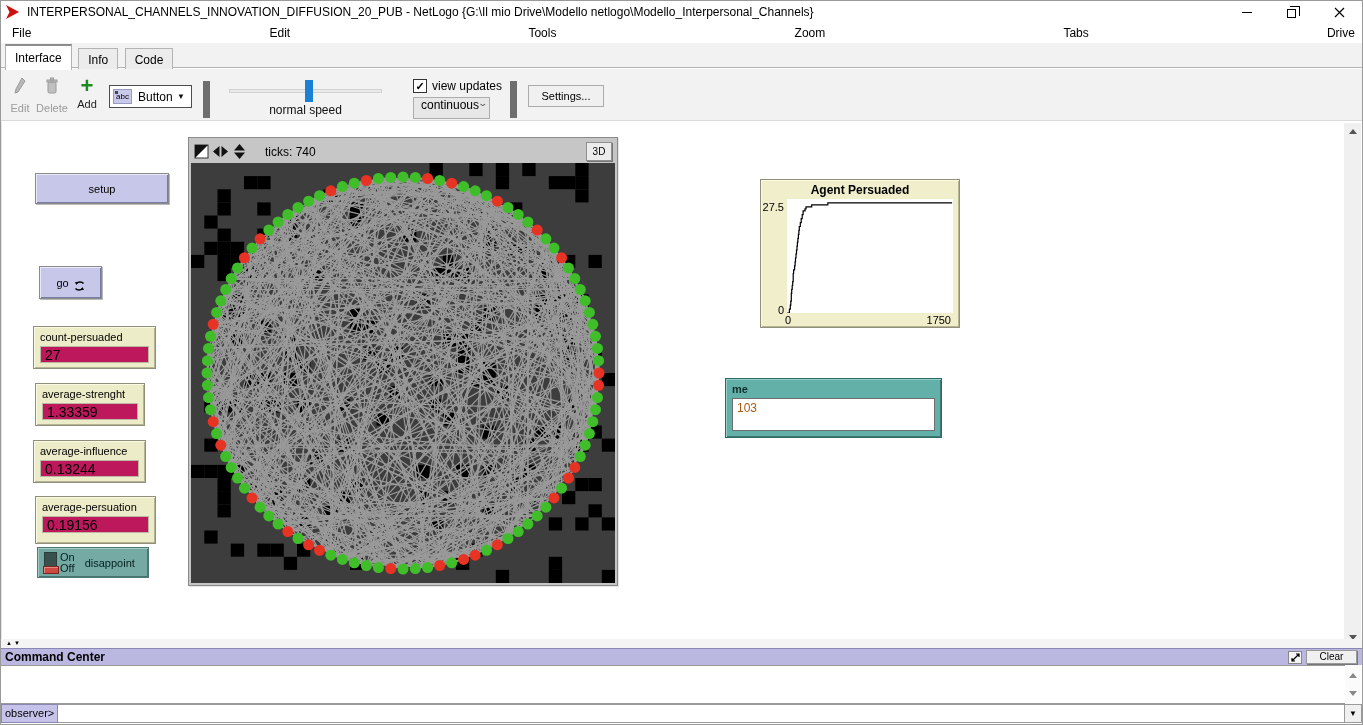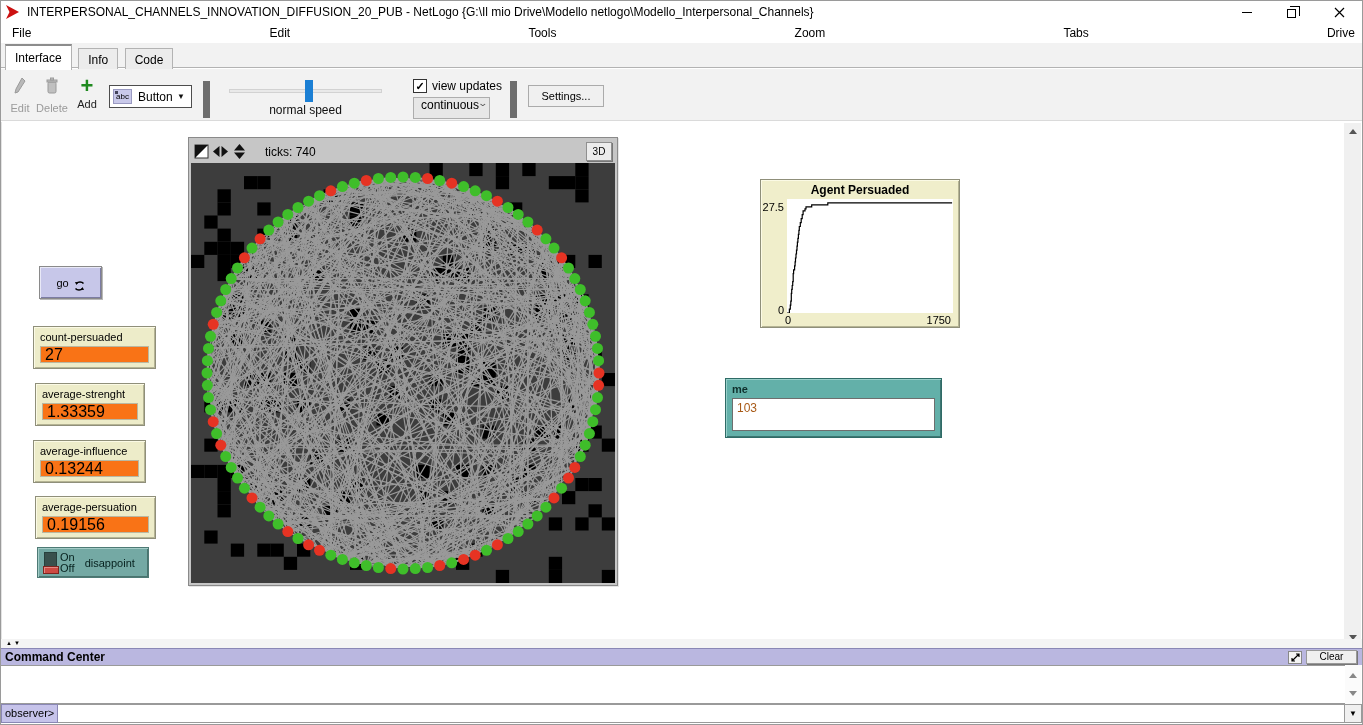--- a/index.html
+++ b/index.html
@@ -48,21 +48,21 @@
   .chev { margin-left:auto; margin-right:6px; color:#555; font-size:9px; transform:scaleX(1.4); }
   .settings-btn { position:absolute; left:527px; top:16px; width:76px; height:22px; background:#f0f0f0; border:1px solid #ababab; font-size:11px; text-align:center; line-height:20px; }
   
   .workspace { position:absolute; top:121px; left:0; width:1345px; height:517px; background:#fff; border-left:1px solid #e3e3e3; }
   .nl-button { position:absolute; background:#c7c7e9; border:1px solid #8a8a8a;
     box-shadow: inset 1px 1px 0 #e9e9f7, inset -1px -1px 0 #7c7ca3, 1px 1px 0 #b9b9b9;
     display:flex; align-items:center; justify-content:center; font-size:11px; color:#000; cursor:pointer; }
   .monitor { position:absolute; background:#edecc9; border:1px solid #8f8f7a;
     box-shadow: inset 1px 1px 0 #fbfae5, inset -1px -1px 0 #b5b494; padding:4px 6px 4px 6px; }
   .mon-label { font-size:11px; color:#000; }
-  .mon-value { background:#f97316; border:1px solid #b9b8a2; height:17px; font-size:16px; padding:0 4px; margin-top:3px; line-height:16px; }
+  .mon-value { background:#be185d; border:1px solid #b9b8a2; height:17px; font-size:14px; padding:0 4px; margin-top:3px; line-height:16px; }
   .nl-switch { position:absolute; background:#74a9a4; border:1px solid #4e7a75;
     box-shadow: inset 1px 1px 0 #a3cbc6, inset -1px -1px 0 #4a746f; display:flex; align-items:center; padding-left:6px; }
   .sw-toggle { position:relative; width:13px; height:22px; background:#39504d; border:1px solid #27403d; }
   .sw-handle { position:absolute; left:-2px; bottom:-1px; width:16px; height:8px; background:#cd4a43; border:1px solid #7e241f; box-shadow: inset 1px 1px 0 #e28a85; }
   .sw-labels { font-size:11px; line-height:11px; margin-left:3px; color:#06211e; }
   .sw-name { font-size:11px; margin-left:10px; color:#06211e; }
   
   .world { position:absolute; left:186px; top:15px; width:430px; height:449px; background:#c6c6c6; border:1px solid #8a8a8a; box-shadow: 1px 1px 0 #e6e6e6; padding:2px; }
   .world-header { height:23px; display:flex; align-items:center; padding:0 3px; }
   .wh-icon { width:15px; height:15px; margin-right:4px; }
@@ -176,20 +176,23 @@
     <div class="update-dd">
       <span>continuous</span>
       <span class="chev">⌄</span>
     </div>
     <div class="tb-sep" style="left:509px;"></div>
     <div class="settings-btn">Settings...</div>
   </div>
 
   <div class="workspace">
 
+    <button class="nl-button" style="left:33px; top:51px; width:134px; height:31px;">
+      <span>setup</span>
+    </button>
 
     <button class="nl-button" style="left:37px; top:144px; width:63px; height:33px;">
       <span>go</span>
       <svg width="11" height="12" viewBox="0 0 11 12" style="margin-left:5px; margin-top:6px;">
         <path d="M9.5,3.5 A4,3 0 0 0 2.5,3.5" stroke="#000" stroke-width="1.4" fill="none"></path>
         <polygon points="1,2 4.2,2.2 2.4,5" fill="#000"></polygon>
         <path d="M1.5,8.5 A4,3 0 0 0 8.5,8.5" stroke="#000" stroke-width="1.4" fill="none"></path>
         <polygon points="10,10 6.8,9.8 8.6,7" fill="#000"></polygon>
       </svg>
     </button>
@@ -199,21 +202,21 @@
       <div class="mon-value">27</div>
     </div>
     <div class="monitor" style="left:33px; top:261px; width:110px; height:43px;">
       <div class="mon-label">average-strenght</div>
       <div class="mon-value">1.33359</div>
     </div>
     <div class="monitor" style="left:31px; top:318px; width:113px; height:43px;">
       <div class="mon-label">average-influence</div>
       <div class="mon-value">0.13244</div>
     </div>
-    <div class="monitor" style="left:33px; top:374px; width:121px; height:43px;">
+    <div class="monitor" style="left:33px; top:374px; width:121px; height:48px;">
       <div class="mon-label">average-persuation</div>
       <div class="mon-value">0.19156</div>
     </div>
 
     <div class="nl-switch" style="left:35px; top:425px; width:112px; height:31px;">
       <div class="sw-toggle">
         <div class="sw-handle"></div>
       </div>
       <div class="sw-labels">
         <div>On</div>

